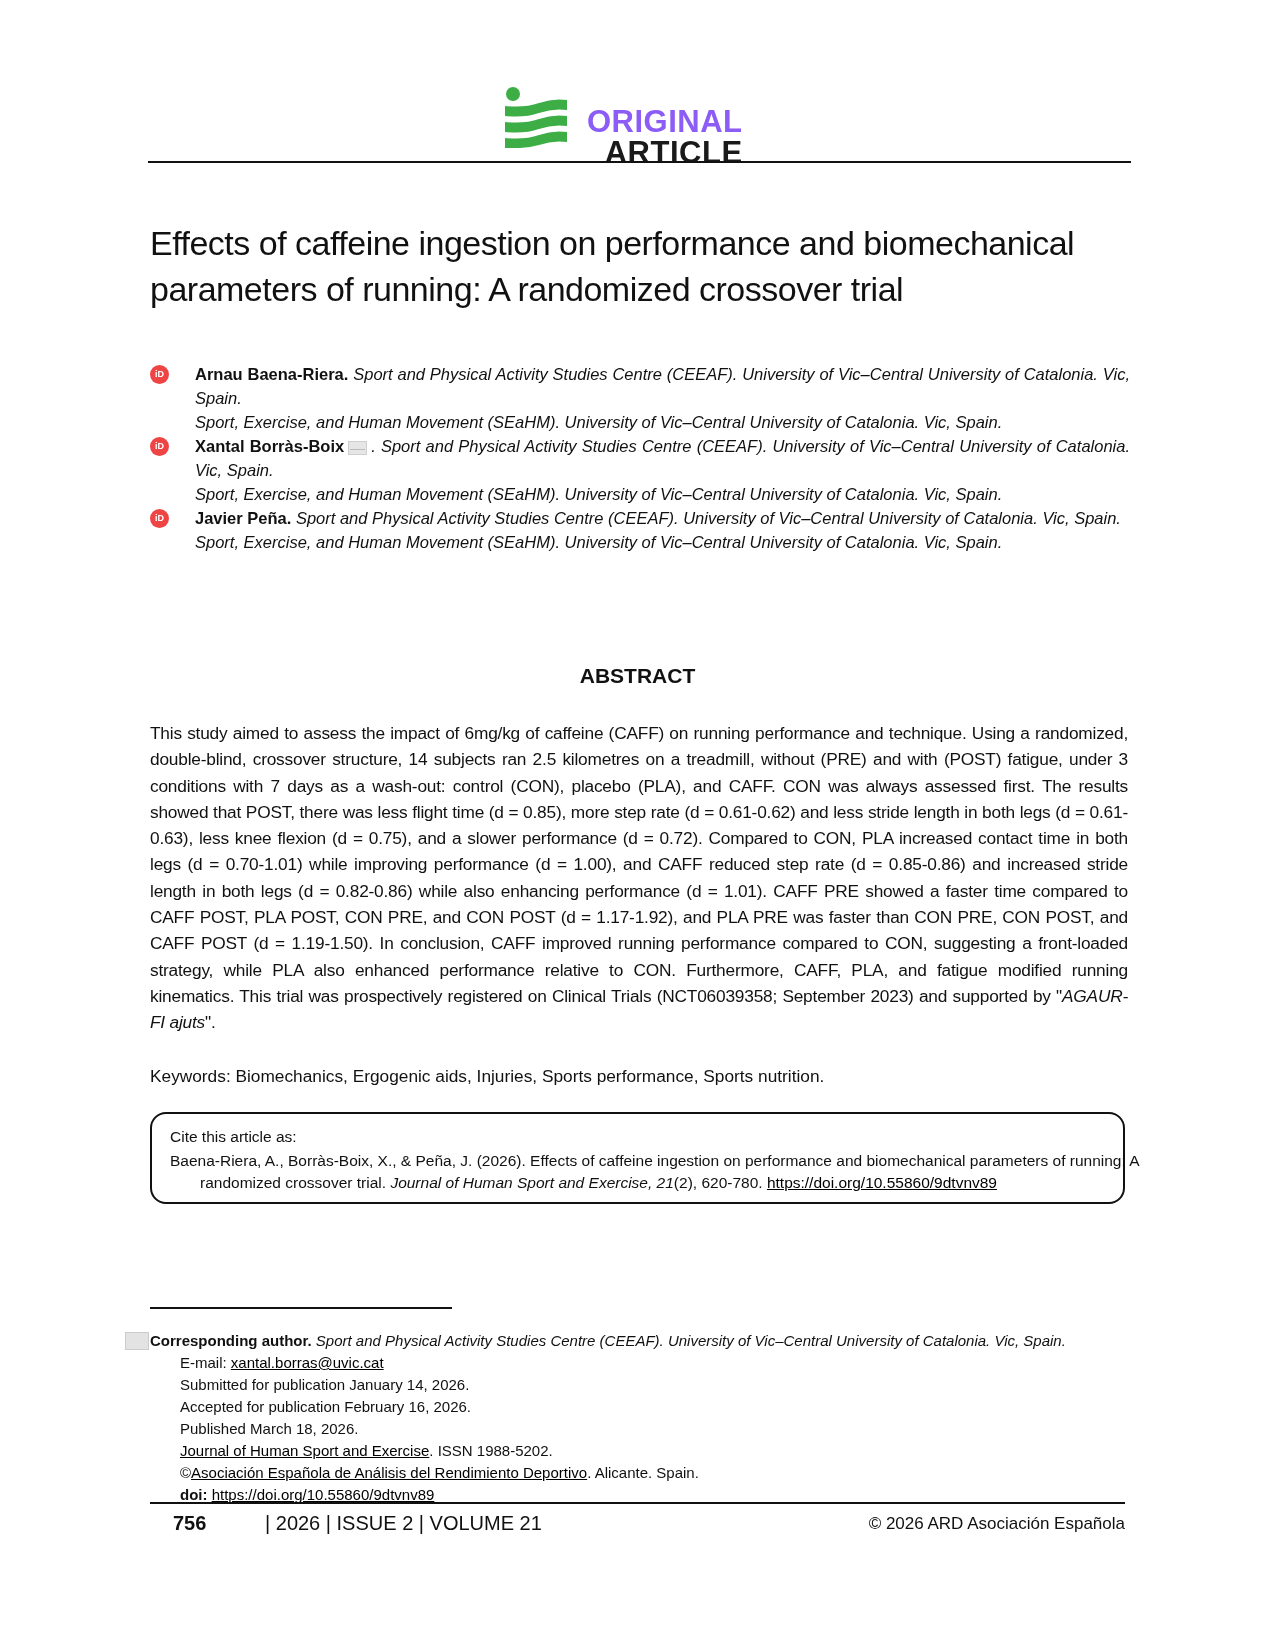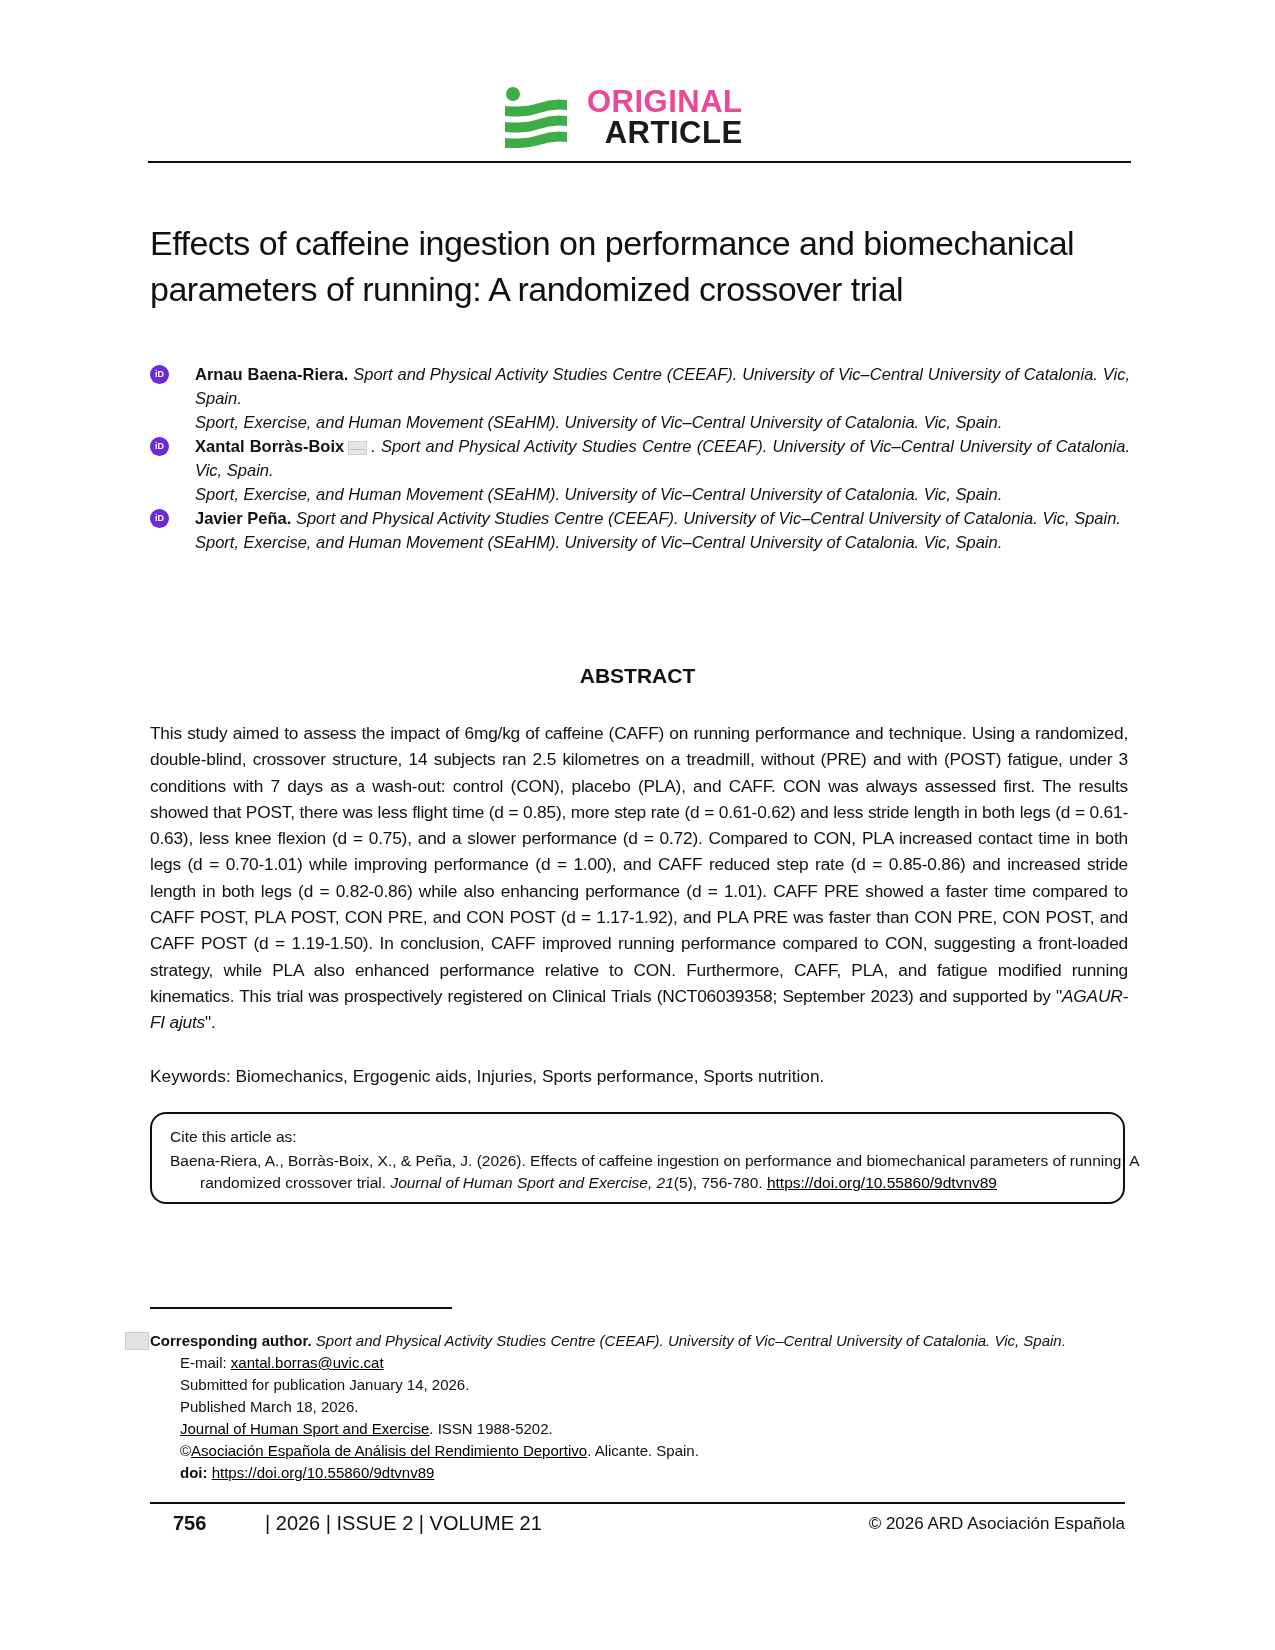--- a/index.html
+++ b/index.html
@@ -2,27 +2,27 @@
 <html><head>
 <meta charset="utf-8">
 <style>
   html, body { margin:0; padding:0; background:#ffffff; }
   body { width:1275px; height:1650px; position:relative; overflow:hidden;
          font-family:"Liberation Sans", sans-serif; color:#111; }
   .abs { position:absolute; }
   .logo { left:505px; top:86px; width:280px; height:64px; }
   .logo-icon { position:absolute; left:0; top:0; width:64px; height:62px; }
   .logo-text { position:absolute; left:82px; top:0; font-weight:bold; font-size:31px; line-height:31px; letter-spacing:0.5px; }
-  .logo-text .l1 { color:#ec4899; display:block; }
+  .logo-text .l1 { color:#8b5cf6; display:block;margin-top:20px; }
   .logo-text .l2 { color:#1a1a1a; display:block;text-align:right; }
   .rule { background:#111; height:2px; }
   .title { left:150px; top:220px; width:980px; font-size:34px; line-height:46px; font-weight:normal; transform-origin:left top; letter-spacing:-0.5px; }
   .authors { left:150px; top:362px; width:980px; font-size:16.5px; line-height:24px; }
   .author { position:relative; padding-left:45px; text-align:justify; }
-  .orcid { position:absolute; left:0; top:3px; width:19px; height:19px; border-radius:50%; background:#6d28d9; color:#fff; font-size:9px; line-height:19px; text-align:center; font-weight:bold; }
+  .orcid { position:absolute; left:0; top:3px; width:19px; height:19px; border-radius:50%; background:#ef4444; color:#fff; font-size:9px; line-height:19px; text-align:center; font-weight:bold; }
   .author .name { font-weight:bold; }
   .author .aff { font-style:italic; }
   .mail { display:inline-block; width:17px; height:12px; background:#e6e6e6; border:1px solid #cfcfcf; vertical-align:middle; position:relative; margin:0 4px; }
   .mail:after { content:""; position:absolute; left:1px; top:0; width:15px; height:7px; border-bottom:1px solid #bbb; transform:skewY(0); }
   .abstract-h { left:150px; top:664px; width:975px; text-align:center; font-weight:bold; font-size:21px; }
   .abstract { left:150px; top:720px; width:978px; font-size:17.3px; line-height:26.3px; text-align:justify; letter-spacing:-0.2px; }
   .keywords { left:150px; top:1063px; width:978px; font-size:17.3px; line-height:26px; }
   .keywords b { font-weight:normal; }
   .cite-box { left:150px; top:1112px; width:975px; height:92px; border:2.5px solid #111; border-radius:16px; box-sizing:border-box; }
   .cite-h { left:170px; top:1128px; font-weight:normal; font-size:15.5px; }
@@ -77,28 +77,29 @@
   </div>
 </div>
 
 <div class="abs abstract-h">ABSTRACT</div>
 <div class="abs abstract"><span>This study aimed to assess the impact of 6mg/kg of caffeine (CAFF) on running performance and technique. Using a randomized, double-blind, crossover structure, 14 subjects ran 2.5 kilometres on a treadmill, without (PRE) and with (POST) fatigue, under 3 conditions with 7 days as a wash-out: control (CON), placebo (PLA), and CAFF. CON was always assessed first. The results showed that POST, there was less flight time (d = 0.85), more step rate (d = 0.61-0.62) and less stride length in both legs (d = 0.61-0.63), less knee flexion (d = 0.75), and a slower performance (d = 0.72). Compared to CON, PLA increased contact time in both legs (d = 0.70-1.01) while improving performance (d = 1.00), and CAFF reduced step rate (d = 0.85-0.86) and increased stride length in both legs (d = 0.82-0.86) while also enhancing performance (d = 1.01). CAFF PRE showed a faster time compared to CAFF POST, PLA POST, CON PRE, and CON POST (d = 1.17-1.92), and PLA PRE was faster than CON PRE, CON POST, and CAFF POST (d = 1.19-1.50). In conclusion, CAFF improved running performance compared to CON, suggesting a front-loaded strategy, while PLA also enhanced performance relative to CON. Furthermore, CAFF, PLA, and fatigue modified running kinematics. This trial was prospectively registered on Clinical Trials (NCT06039358; September 2023) and supported by "</span><i>AGAUR-FI ajuts</i><span>".</span></div>
 
 <div class="abs keywords"><b>Keywords</b><span>: Biomechanics, Ergogenic aids, Injuries, Sports performance, Sports nutrition.</span></div>
 
 <div class="abs cite-box"></div>
 <div class="abs cite-h">Cite this article as:</div>
-<div class="abs cite-text"><span>Baena-Riera, A., Borràs-Boix, X., &amp; Peña, J. (2026). Effects of caffeine ingestion on performance and biomechanical parameters of running: A randomized crossover trial. </span><i>Journal of Human Sport and Exercise, 21</i><span>(5), 756-780. </span><a class="link">https://doi.org/10.55860/9dtvnv89</a></div>
+<div class="abs cite-text"><span>Baena-Riera, A., Borràs-Boix, X., &amp; Peña, J. (2026). Effects of caffeine ingestion on performance and biomechanical parameters of running: A randomized crossover trial. </span><i>Journal of Human Sport and Exercise, 21</i><span>(2), 620-780. </span><a class="link">https://doi.org/10.55860/9dtvnv89</a></div>
 
 <div class="abs fn-rule"></div>
 <div class="abs fn">
   <span class="fn-mail"></span>
   <div><b>Corresponding author.</b><i> Sport and Physical Activity Studies Centre (CEEAF). University of Vic–Central University of Catalonia. Vic, Spain.</i></div>
   <div class="indent"><span>E-mail: </span><a class="link">xantal.borras@uvic.cat</a></div>
   <div class="indent">Submitted for publication January 14, 2026.</div>
+  <div class="indent">Accepted for publication February 16, 2026.</div>
   <div class="indent">Published March 18, 2026.</div>
   <div class="indent"><a class="link">Journal of Human Sport and Exercise</a><span>. ISSN 1988-5202.</span></div>
   <div class="indent"><span>©</span><a class="link">Asociación Española de Análisis del Rendimiento Deportivo</a><span>. Alicante. Spain.</span></div>
   <div class="indent"><b>doi:</b> <a class="link">https://doi.org/10.55860/9dtvnv89</a></div>
 </div>
 
 <div class="abs foot-rule"></div>
 <div class="abs foot-page">756</div>
 <div class="abs foot-issue">| 2026 | ISSUE 2 | VOLUME 21</div>
 <div class="abs foot-copy">© 2026 ARD Asociación Española</div>

